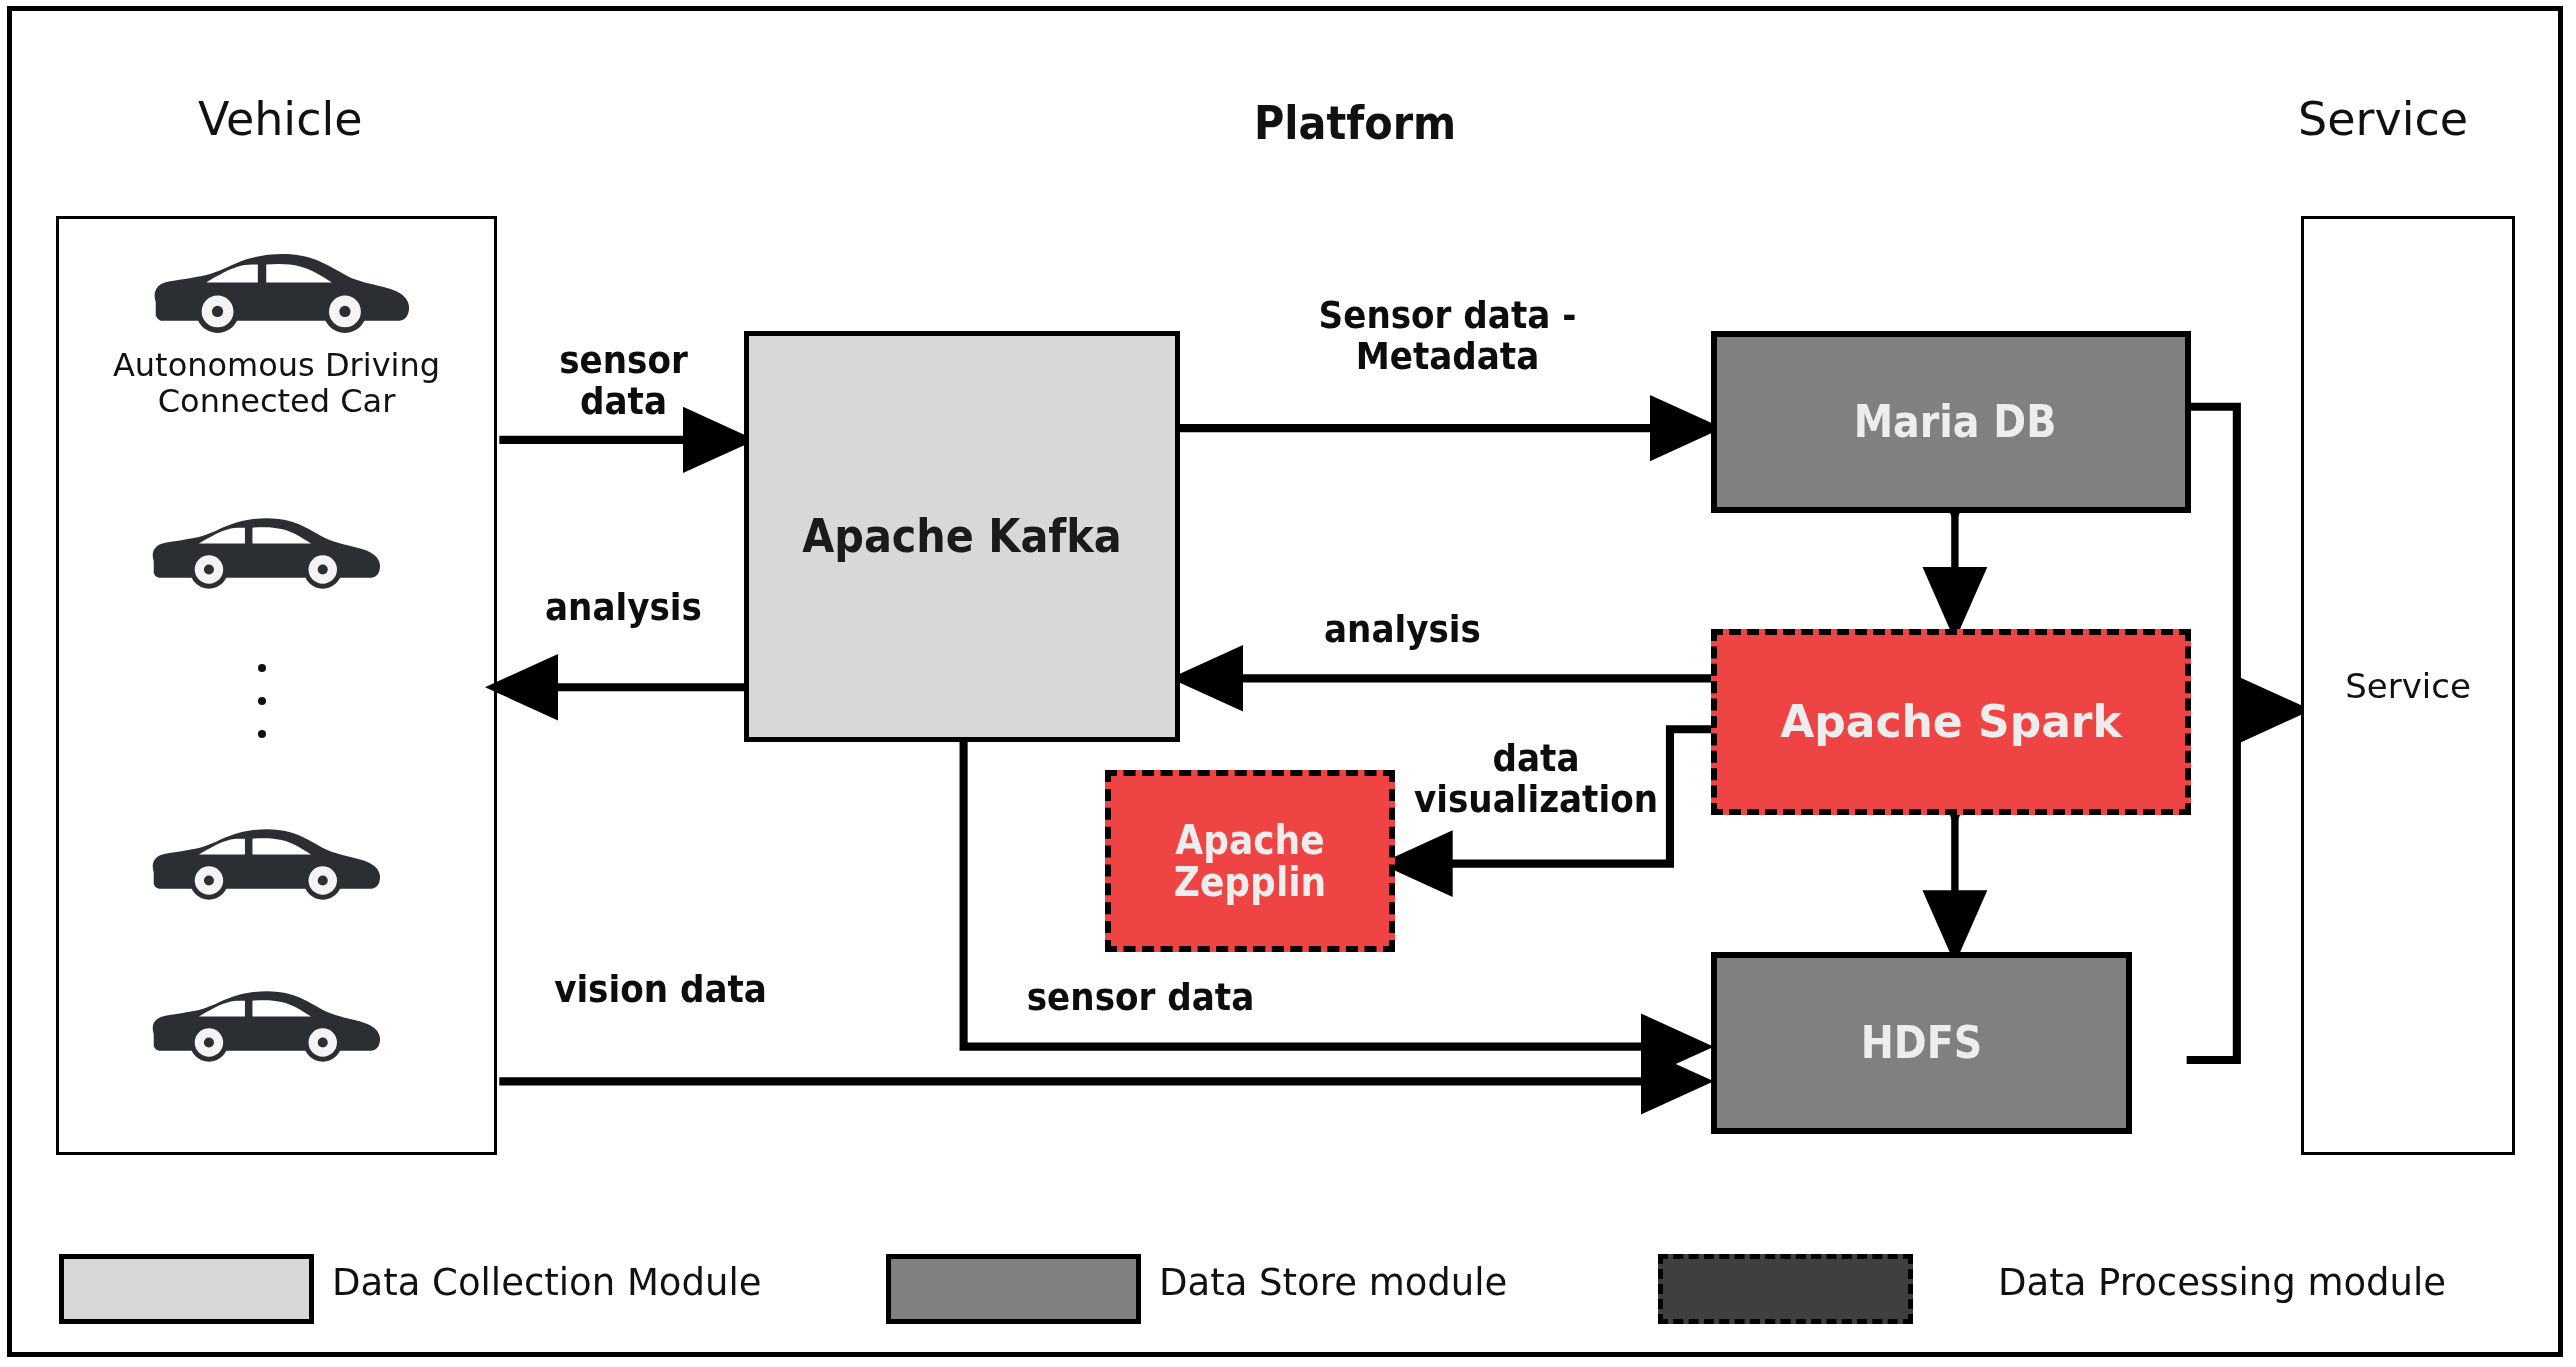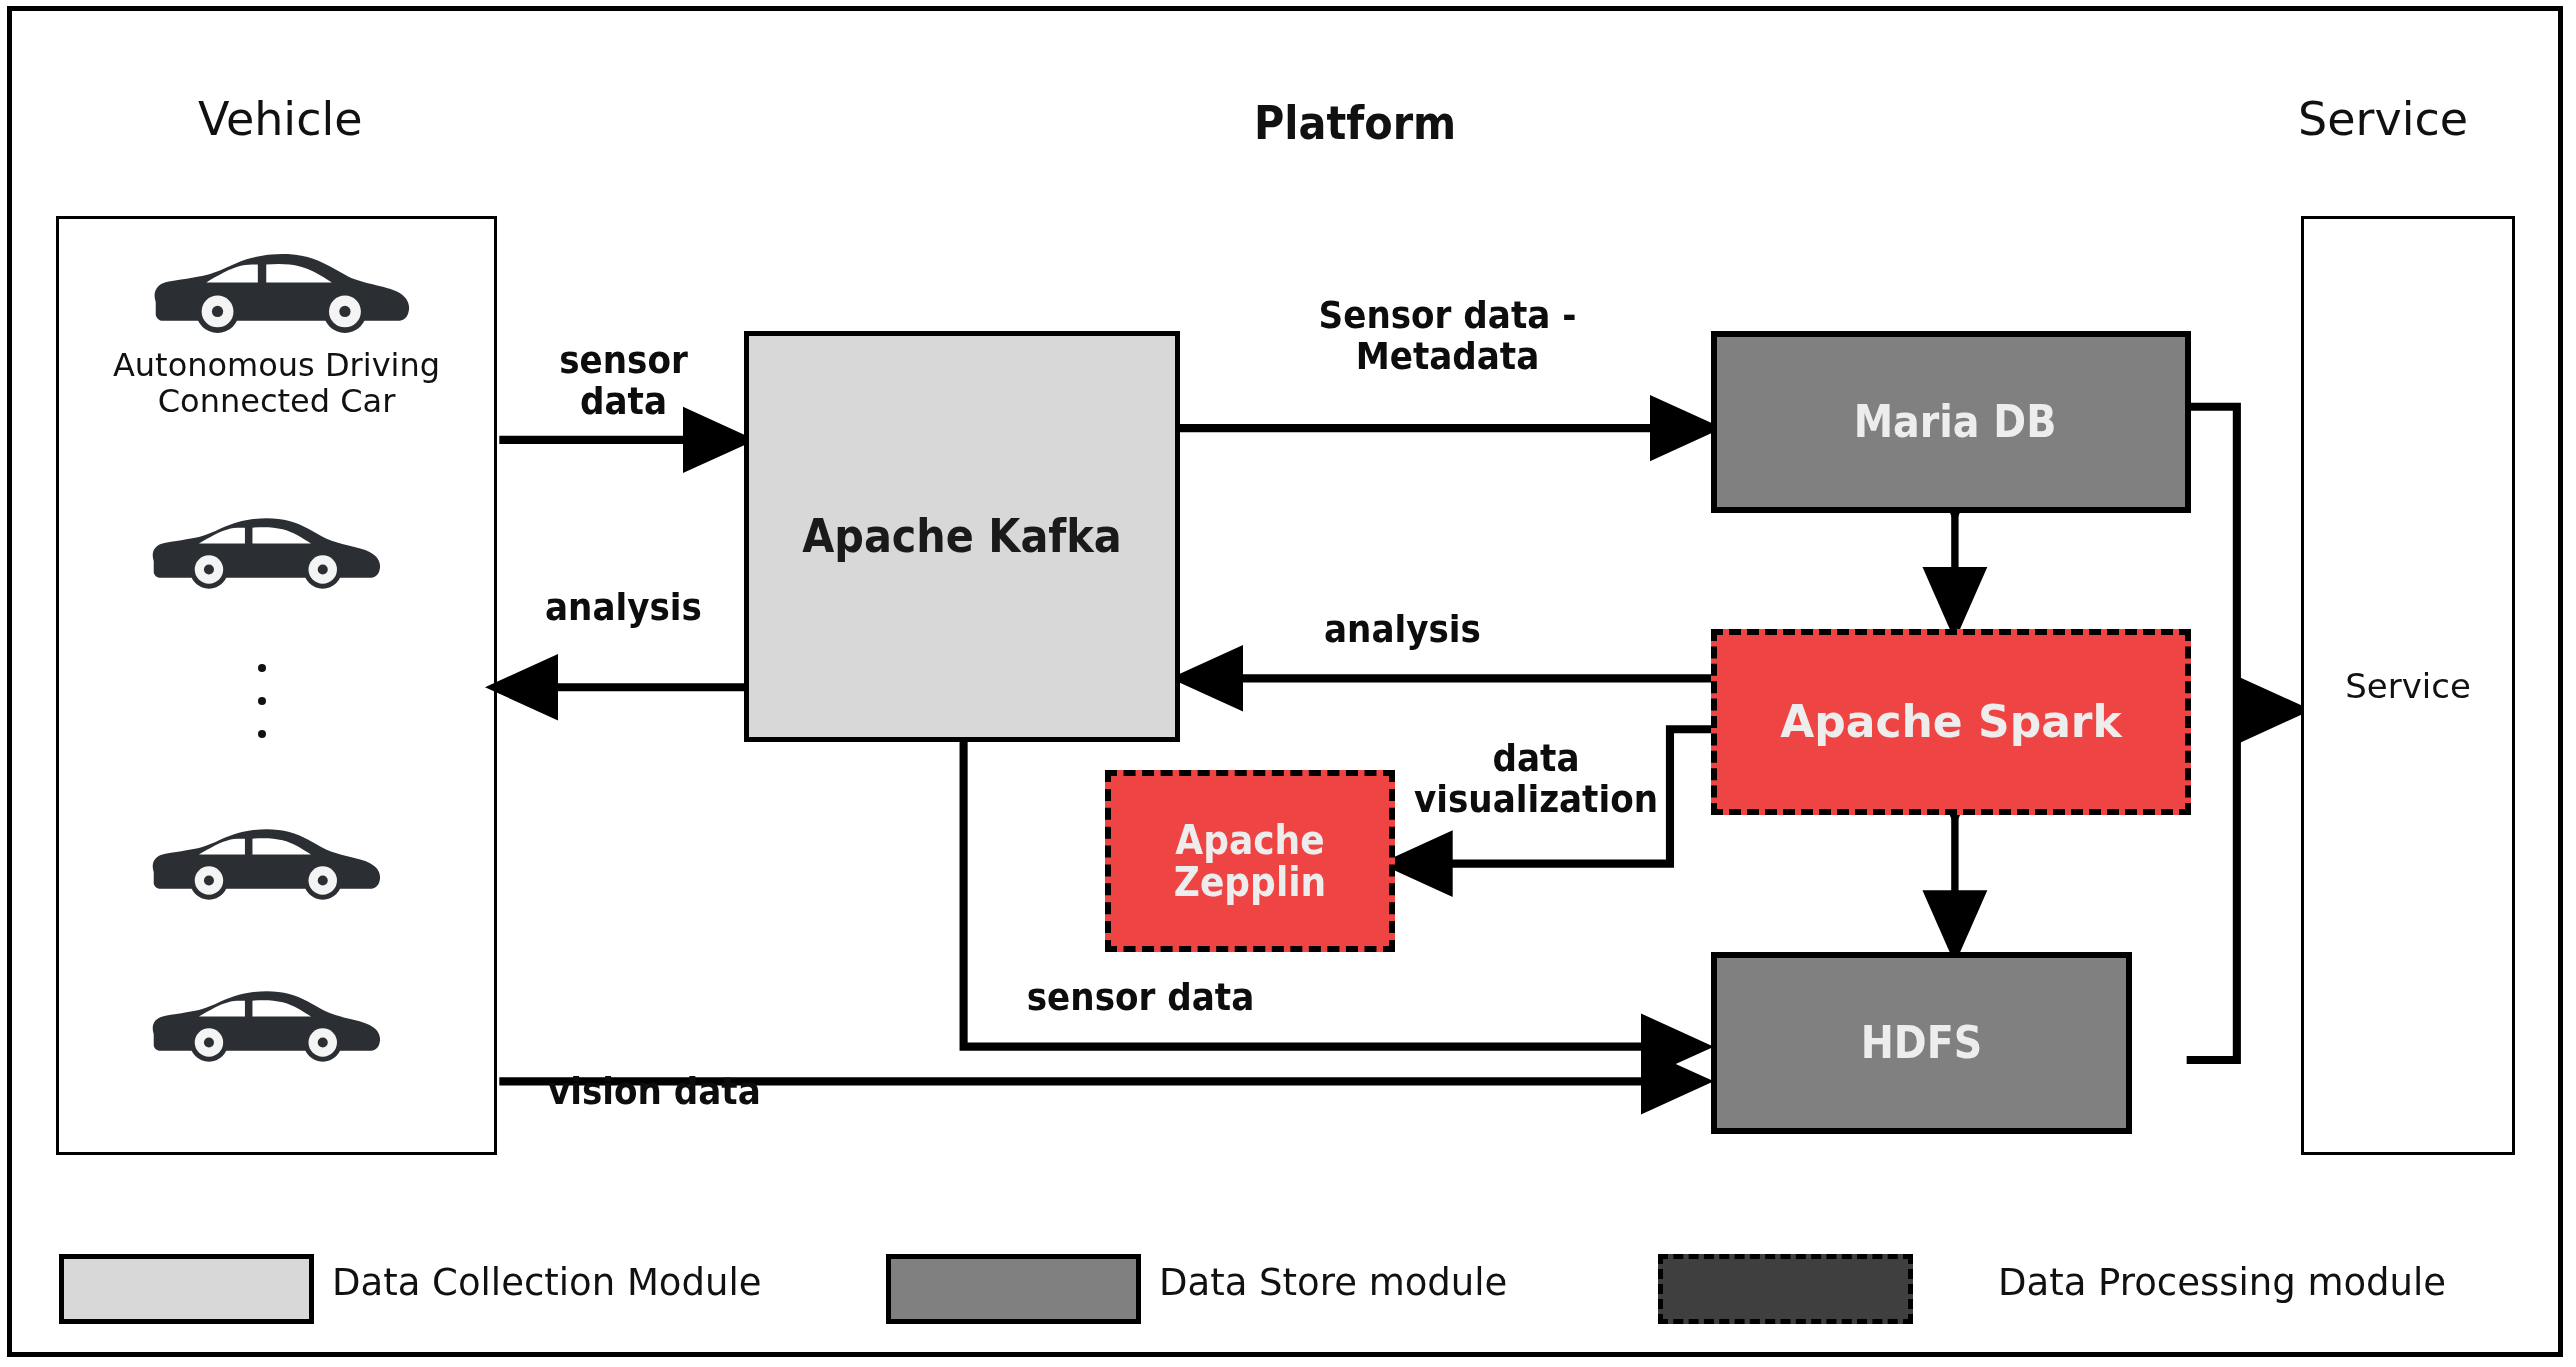--- a/index.html
+++ b/index.html
@@ -194,21 +194,21 @@
   <div class="edge-label" style="left:1248px;top:295px;width:399px;">Sensor data -
 Metadata</div>
 
   <div class="edge-label" style="left:1255px;top:609px;width:295px;">analysis</div>
 
   <div class="edge-label" style="left:1370px;top:738px;width:332px;">data
 visualization</div>
 
   <div class="edge-label" style="left:982px;top:977px;width:317px;text-align:center;">sensor data</div>
 
-  <div class="edge-label" style="left:509px;top:1071px;width:303px;text-align:left;margin-left:39px;">vision data</div>
+  <div class="edge-label" style="left:509px;top:969px;width:303px;text-align:center;">vision data</div>
 
   <div class="legend-sw sw-collect" style="left:59px;top:1254px;width:255px;height:70px;"></div>
   <div class="legend-text" style="left:332px;top:1261px;">Data Collection Module</div>
 
   <div class="legend-sw sw-store" style="left:886px;top:1254px;width:255px;height:70px;"></div>
   <div class="legend-text" style="left:1159px;top:1261px;">Data Store module</div>
 
   <div class="legend-sw sw-process" style="left:1658px;top:1254px;width:255px;height:70px;"></div>
   <div class="legend-text" style="left:1998px;top:1261px;">Data Processing module</div>
 

